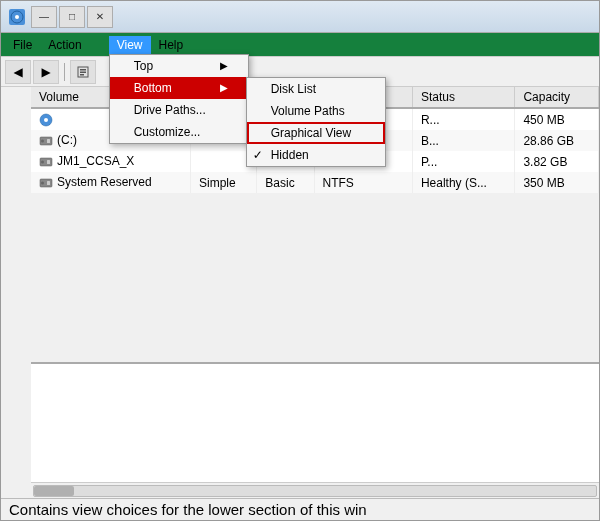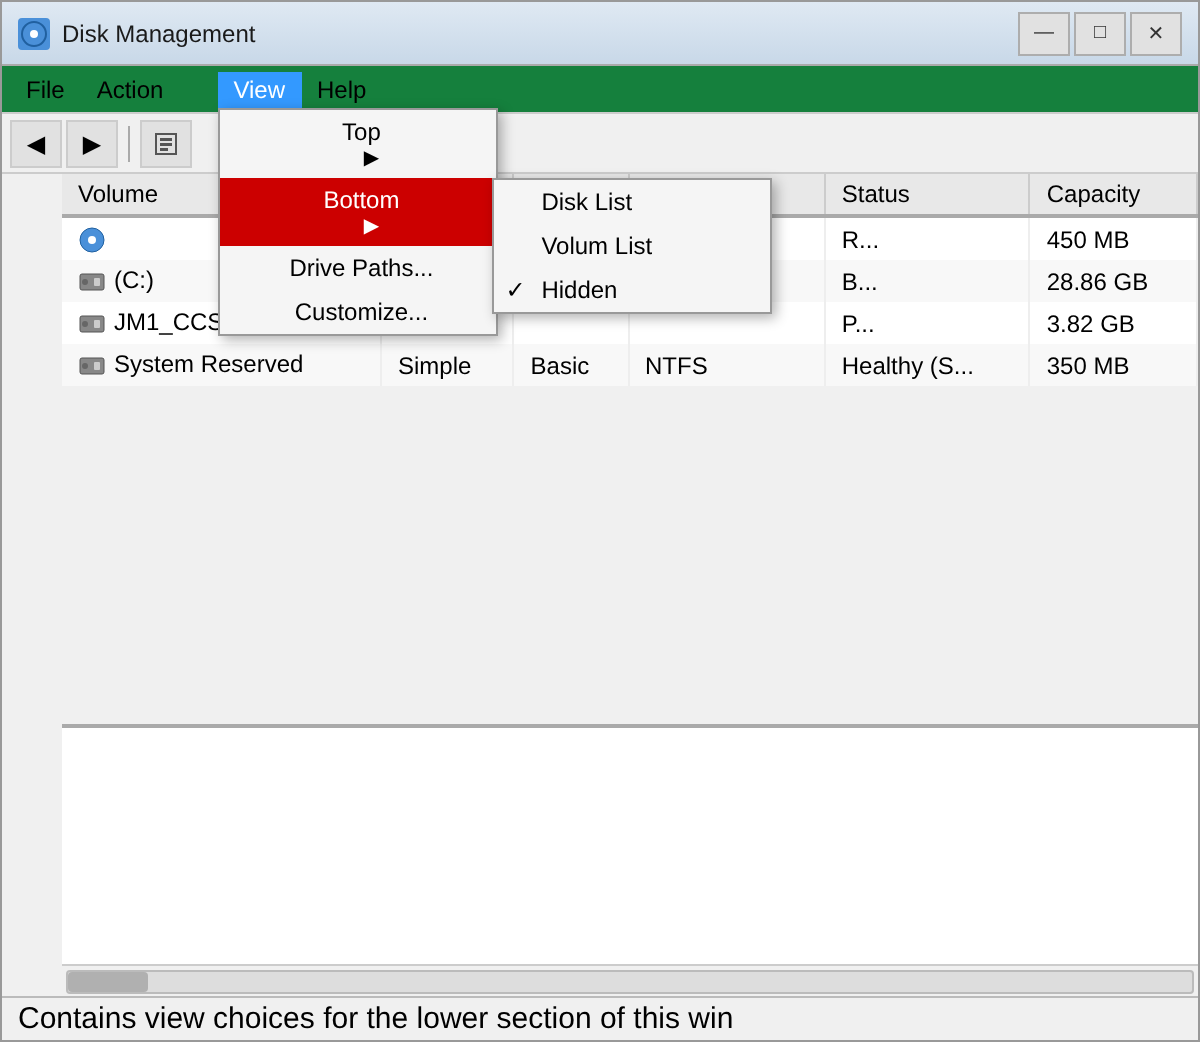--- a/index.html
+++ b/index.html
@@ -97,21 +97,20 @@
     }
     .dropdown-item {
       padding: 4px 20px 4px 24px;
       cursor: pointer;
       white-space: nowrap;
       display: flex;
       align-items: center;
       justify-content: space-between;
       position: relative;
       color: #000;
-      flex-direction: column;
     }
     .dropdown-item.highlighted {
       background: #cc0000;
       color: white;
       border: 2px solid #cc0000;
       padding: 2px 18px 2px 22px;
     }
     .dropdown-item .arrow {
       margin-left: 10px;
       font-size: 10px;
@@ -273,21 +272,20 @@
 
 <div class="window">
 
   <div class="title-bar">
     <div class="title-bar-icon">
       <svg width="14" height="14" viewBox="0 0 14 14">
         <ellipse cx="7" cy="7" rx="6" ry="6" fill="#4a90d9" stroke="#2060a0" stroke-width="1"></ellipse>
         <ellipse cx="7" cy="7" rx="2" ry="2" fill="white"></ellipse>
       </svg>
     </div>
-    <span class="title-bar-text">Disk Management</span>
     <div class="title-bar-controls">
       <div class="title-bar-btn">—</div>
       <div class="title-bar-btn">□</div>
       <div class="title-bar-btn close">✕</div>
     </div>
   </div>
 
   <div class="menu-bar">
     <div class="menu-item">File</div>
     <div class="menu-item">Action</div>
@@ -301,21 +299,24 @@
         </div>
         <div class="dropdown-item highlighted bottom-submenu-wrapper">
           <span>Bottom</span>
           <span class="arrow">▶</span>
 
           <div class="submenu bottom-submenu">
             <div class="submenu-item">
               <span>Disk List</span>
             </div>
             <div class="submenu-item">
-              <span>Volum List</span>
+              <span>Volume Paths</span>
+            </div>
+            <div class="submenu-item highlighted">
+              <span>Graphical View</span>
             </div>
             <div class="submenu-item">
               <span class="checkmark">✓</span>
               <span>Hidden</span>
             </div>
           </div>
         </div>
         <div class="dropdown-item">
           <span>Drive Paths...</span>
         </div>

